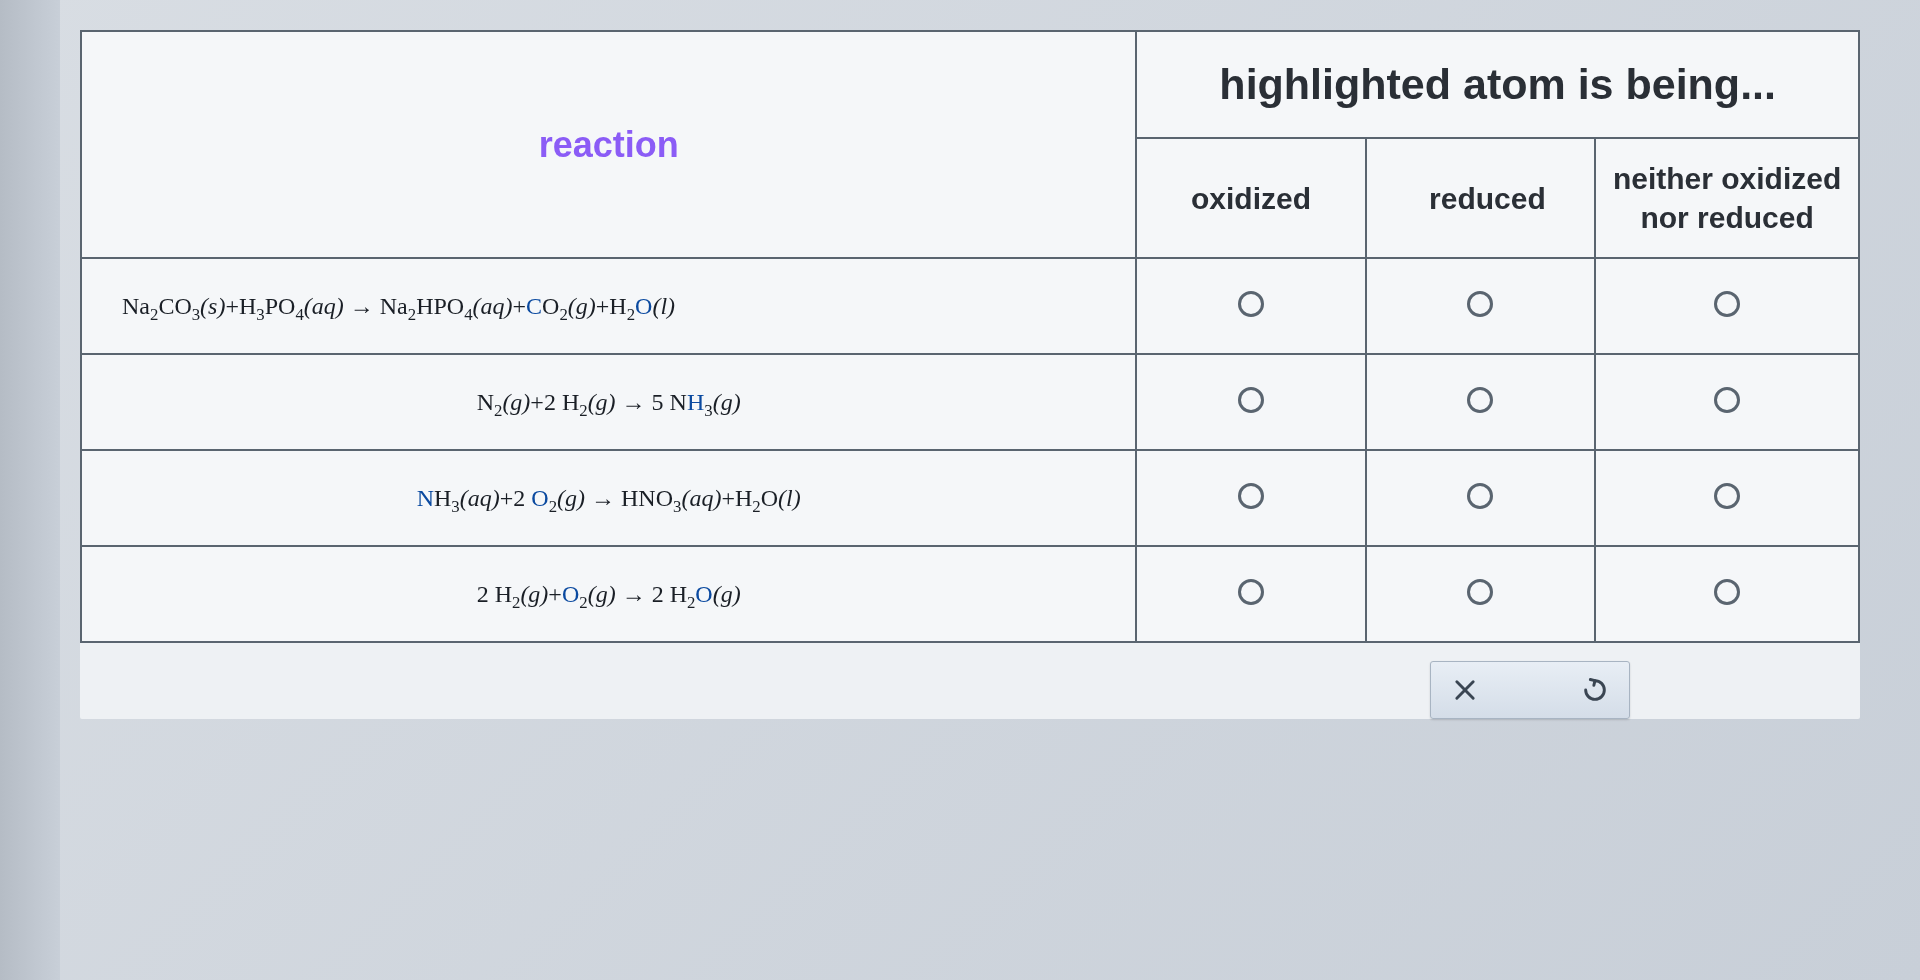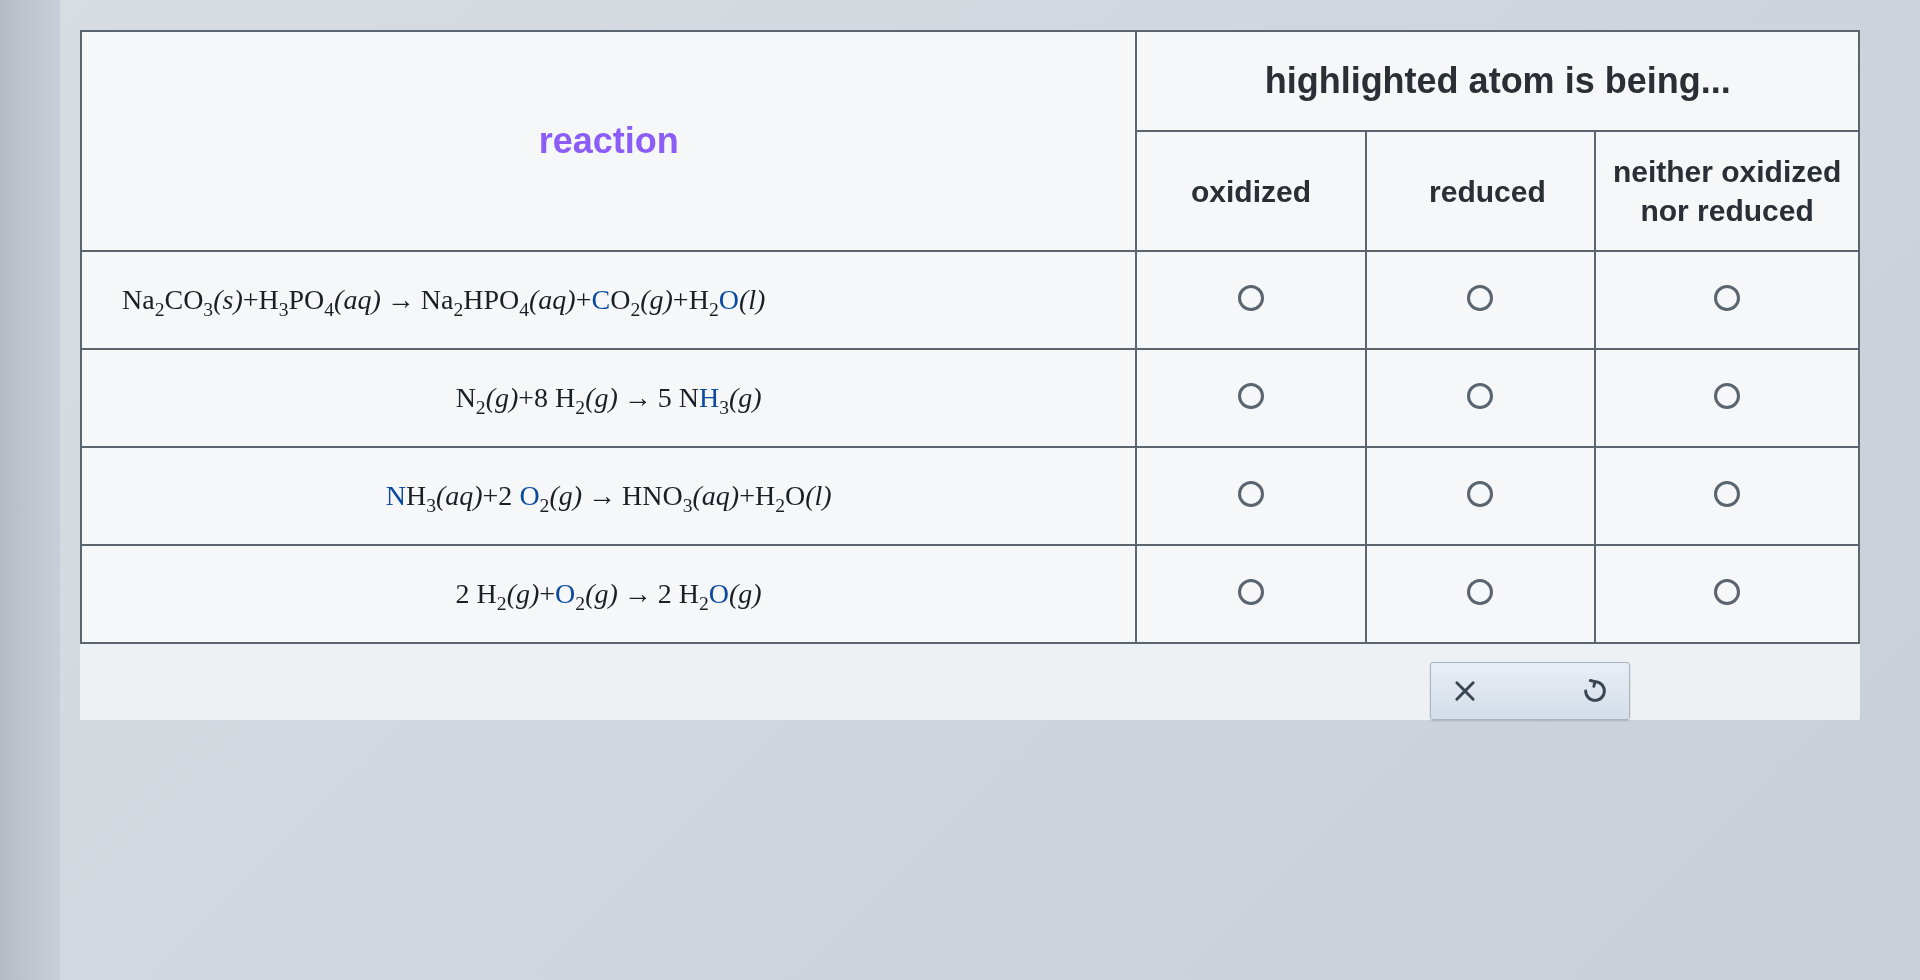--- a/index.html
+++ b/index.html
@@ -34,21 +34,21 @@
       background: #f5f7f9;
     }
     td, th {
       border: 2px solid #5a6570;
       padding: 0;
       text-align: center;
       vertical-align: middle;
       font-weight: normal;
     }
     .header-super {
-      font-size: 36px;
+      font-size: 43px;
       font-weight: bold;
       color: #2a2f36;
       padding: 28px 10px;
     }
     .header-reaction {
       font-size: 36px;
       font-weight: bold;
       color: #8b5cf6;
       padding: 40px 10px;
       width: 920px;
@@ -58,21 +58,21 @@
       font-weight: bold;
       color: #2a2f36;
       padding: 20px 14px;
       line-height: 1.3;
     }
     .col-ox { width: 200px; border-radius: 16px; }
     .col-red { width: 200px; padding-left: 28px; }
     .col-neither { width: 230px; }
     .reaction-cell {
       font-family: 'Times New Roman', Times, serif;
-      font-size: 28px;
+      font-size: 24px;
       color: #1a1f26;
       padding: 32px 30px;
       text-align: center;
       white-space: nowrap;
     }
     .reaction-cell.left-ish {
       text-align: left;
       padding-left: 40px;
     }
     .radio-cell {
@@ -155,21 +155,21 @@
       <td class="reaction-cell left-ish">
         <span>Na</span><sub>2</sub><span>CO</span><sub>3</sub><span class="state">(s)</span><span>+H</span><sub>3</sub><span>PO</span><sub>4</sub><span class="state">(aq)</span><span class="arrow"> → </span><span>Na</span><sub>2</sub><span>HPO</span><sub>4</sub><span class="state">(aq)</span><span>+</span><span class="hl">C</span><span>O</span><sub>2</sub><span class="state">(g)</span><span>+H</span><sub>2</sub><span class="hl">O</span><span class="state">(l)</span>
       </td>
       <td class="radio-cell"><span class="radio-circle"></span></td>
       <td class="radio-cell"><span class="radio-circle"></span></td>
       <td class="radio-cell"><span class="radio-circle"></span></td>
     </tr>
 
     <tr>
       <td class="reaction-cell">
-        <span>N</span><sub>2</sub><span class="state">(g)</span><span>+8 H</span><sub>2</sub><span class="state">(g)</span><span class="arrow"> → </span><span>5 N</span><span class="hl">H</span><sub>3</sub><span class="state">(g)</span>
+        <span>N</span><sub>2</sub><span class="state">(g)</span><span>+2 H</span><sub>2</sub><span class="state">(g)</span><span class="arrow"> → </span><span>5 N</span><span class="hl">H</span><sub>3</sub><span class="state">(g)</span>
       </td>
       <td class="radio-cell"><span class="radio-circle"></span></td>
       <td class="radio-cell"><span class="radio-circle"></span></td>
       <td class="radio-cell"><span class="radio-circle"></span></td>
     </tr>
 
     <tr>
       <td class="reaction-cell">
         <span class="hl">N</span><span>H</span><sub>3</sub><span class="state">(aq)</span><span>+2 </span><span class="hl">O</span><sub>2</sub><span class="state">(g)</span><span class="arrow"> → </span><span>HNO</span><sub>3</sub><span class="state">(aq)</span><span>+H</span><sub>2</sub><span>O</span><span class="state">(l)</span>
       </td>

